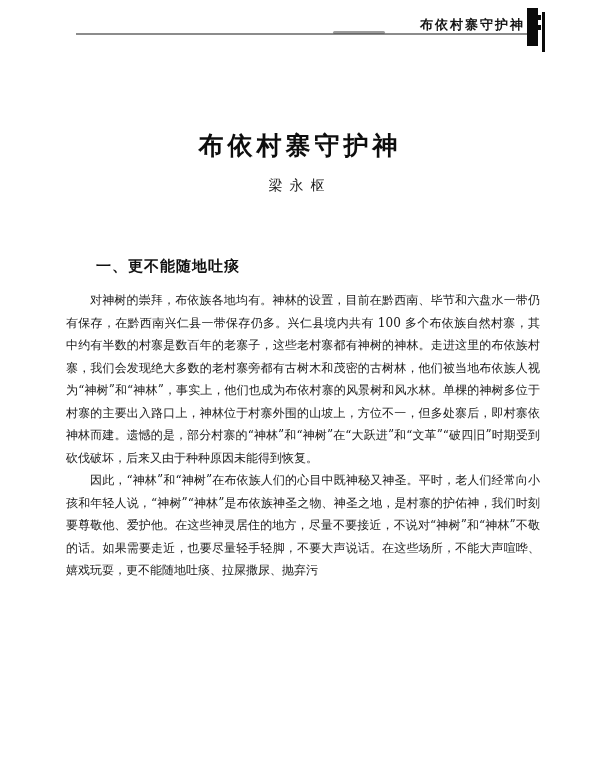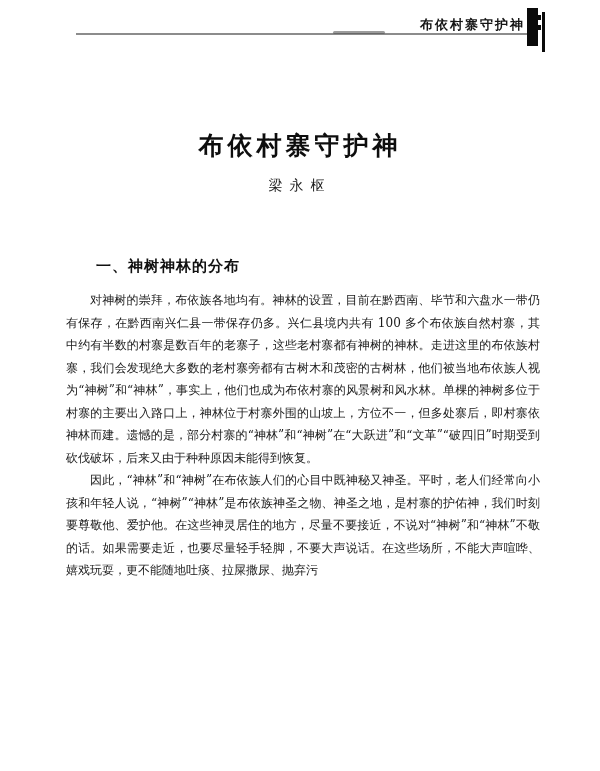--- a/index.html
+++ b/index.html
@@ -126,20 +126,20 @@
   <div class="running-title">布依村寨守护神</div>
 
   <div class="tab-bar-thick"></div>
   <div class="tab-bar-thin"></div>
 
   <div class="doc-title">布依村寨守护神</div>
 
   <div class="author">梁永枢</div>
 
   <div class="content">
-    <h2 class="section-heading">一、神树神林的分布</h2>
+    <h2 class="section-heading">一、更不能随地吐痰</h2>
     <p>对神树的崇拜，布依族各地均有。神林的设置，目前在黔西南、毕节和六盘水一带仍有保存，在黔西南兴仁县一带保存仍多。兴仁县境内共有 100 多个布依族自然村寨，其中约有半数的村寨是数百年的老寨子，这些老村寨都有神树的神林。走进这里的布依族村寨，我们会发现绝大多数的老村寨旁都有古树木和茂密的古树林，他们被当地布依族人视为“神树”和“神林”，事实上，他们也成为布依村寨的风景树和风水林。单棵的神树多位于村寨的主要出入路口上，神林位于村寨外围的山坡上，方位不一，但多处寨后，即村寨依神林而建。遗憾的是，部分村寨的“神林”和“神树”在“大跃进”和“文革”“破四旧”时期受到砍伐破坏，后来又由于种种原因未能得到恢复。</p>
     <p>因此，“神林”和“神树”在布依族人们的心目中既神秘又神圣。平时，老人们经常向小孩和年轻人说，“神树”“神林”是布依族神圣之物、神圣之地，是村寨的护佑神，我们时刻要尊敬他、爱护他。在这些神灵居住的地方，尽量不要接近，不说对“神树”和“神林”不敬的话。如果需要走近，也要尽量轻手轻脚，不要大声说话。在这些场所，不能大声喧哗、嬉戏玩耍，更不能随地吐痰、拉屎撒尿、抛弃污</p>
   </div>
 
   <div class="page-number">211</div>
 
 </div>
 
 </body></html>

